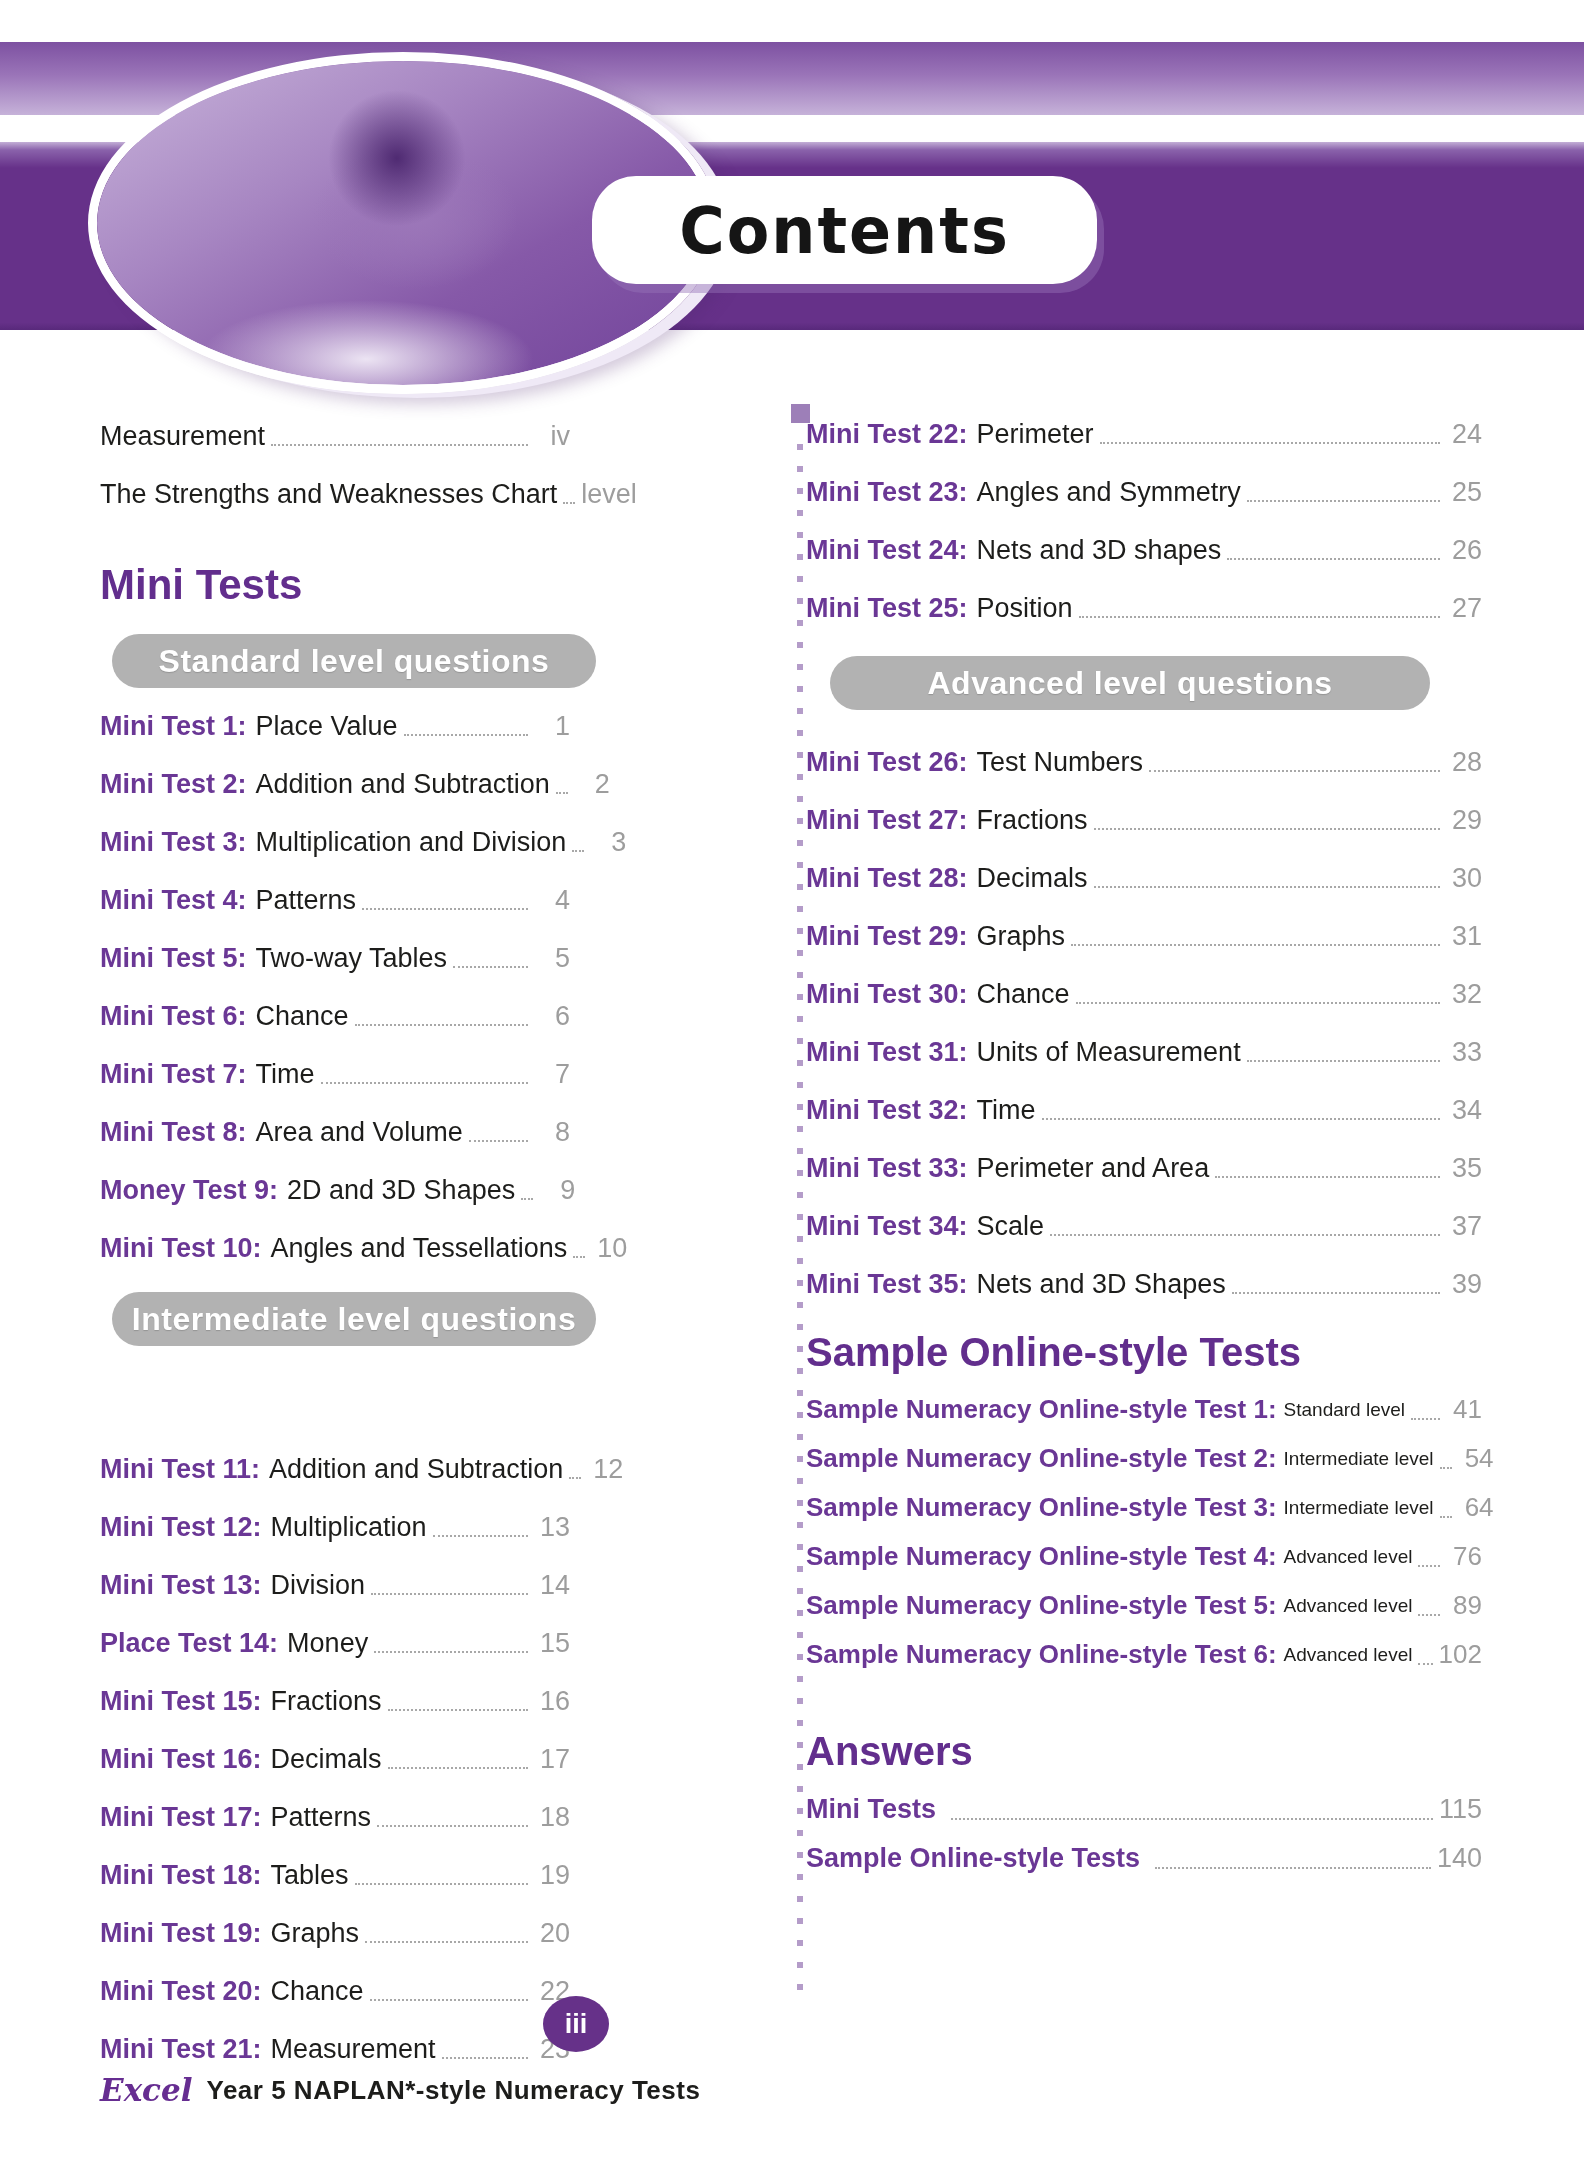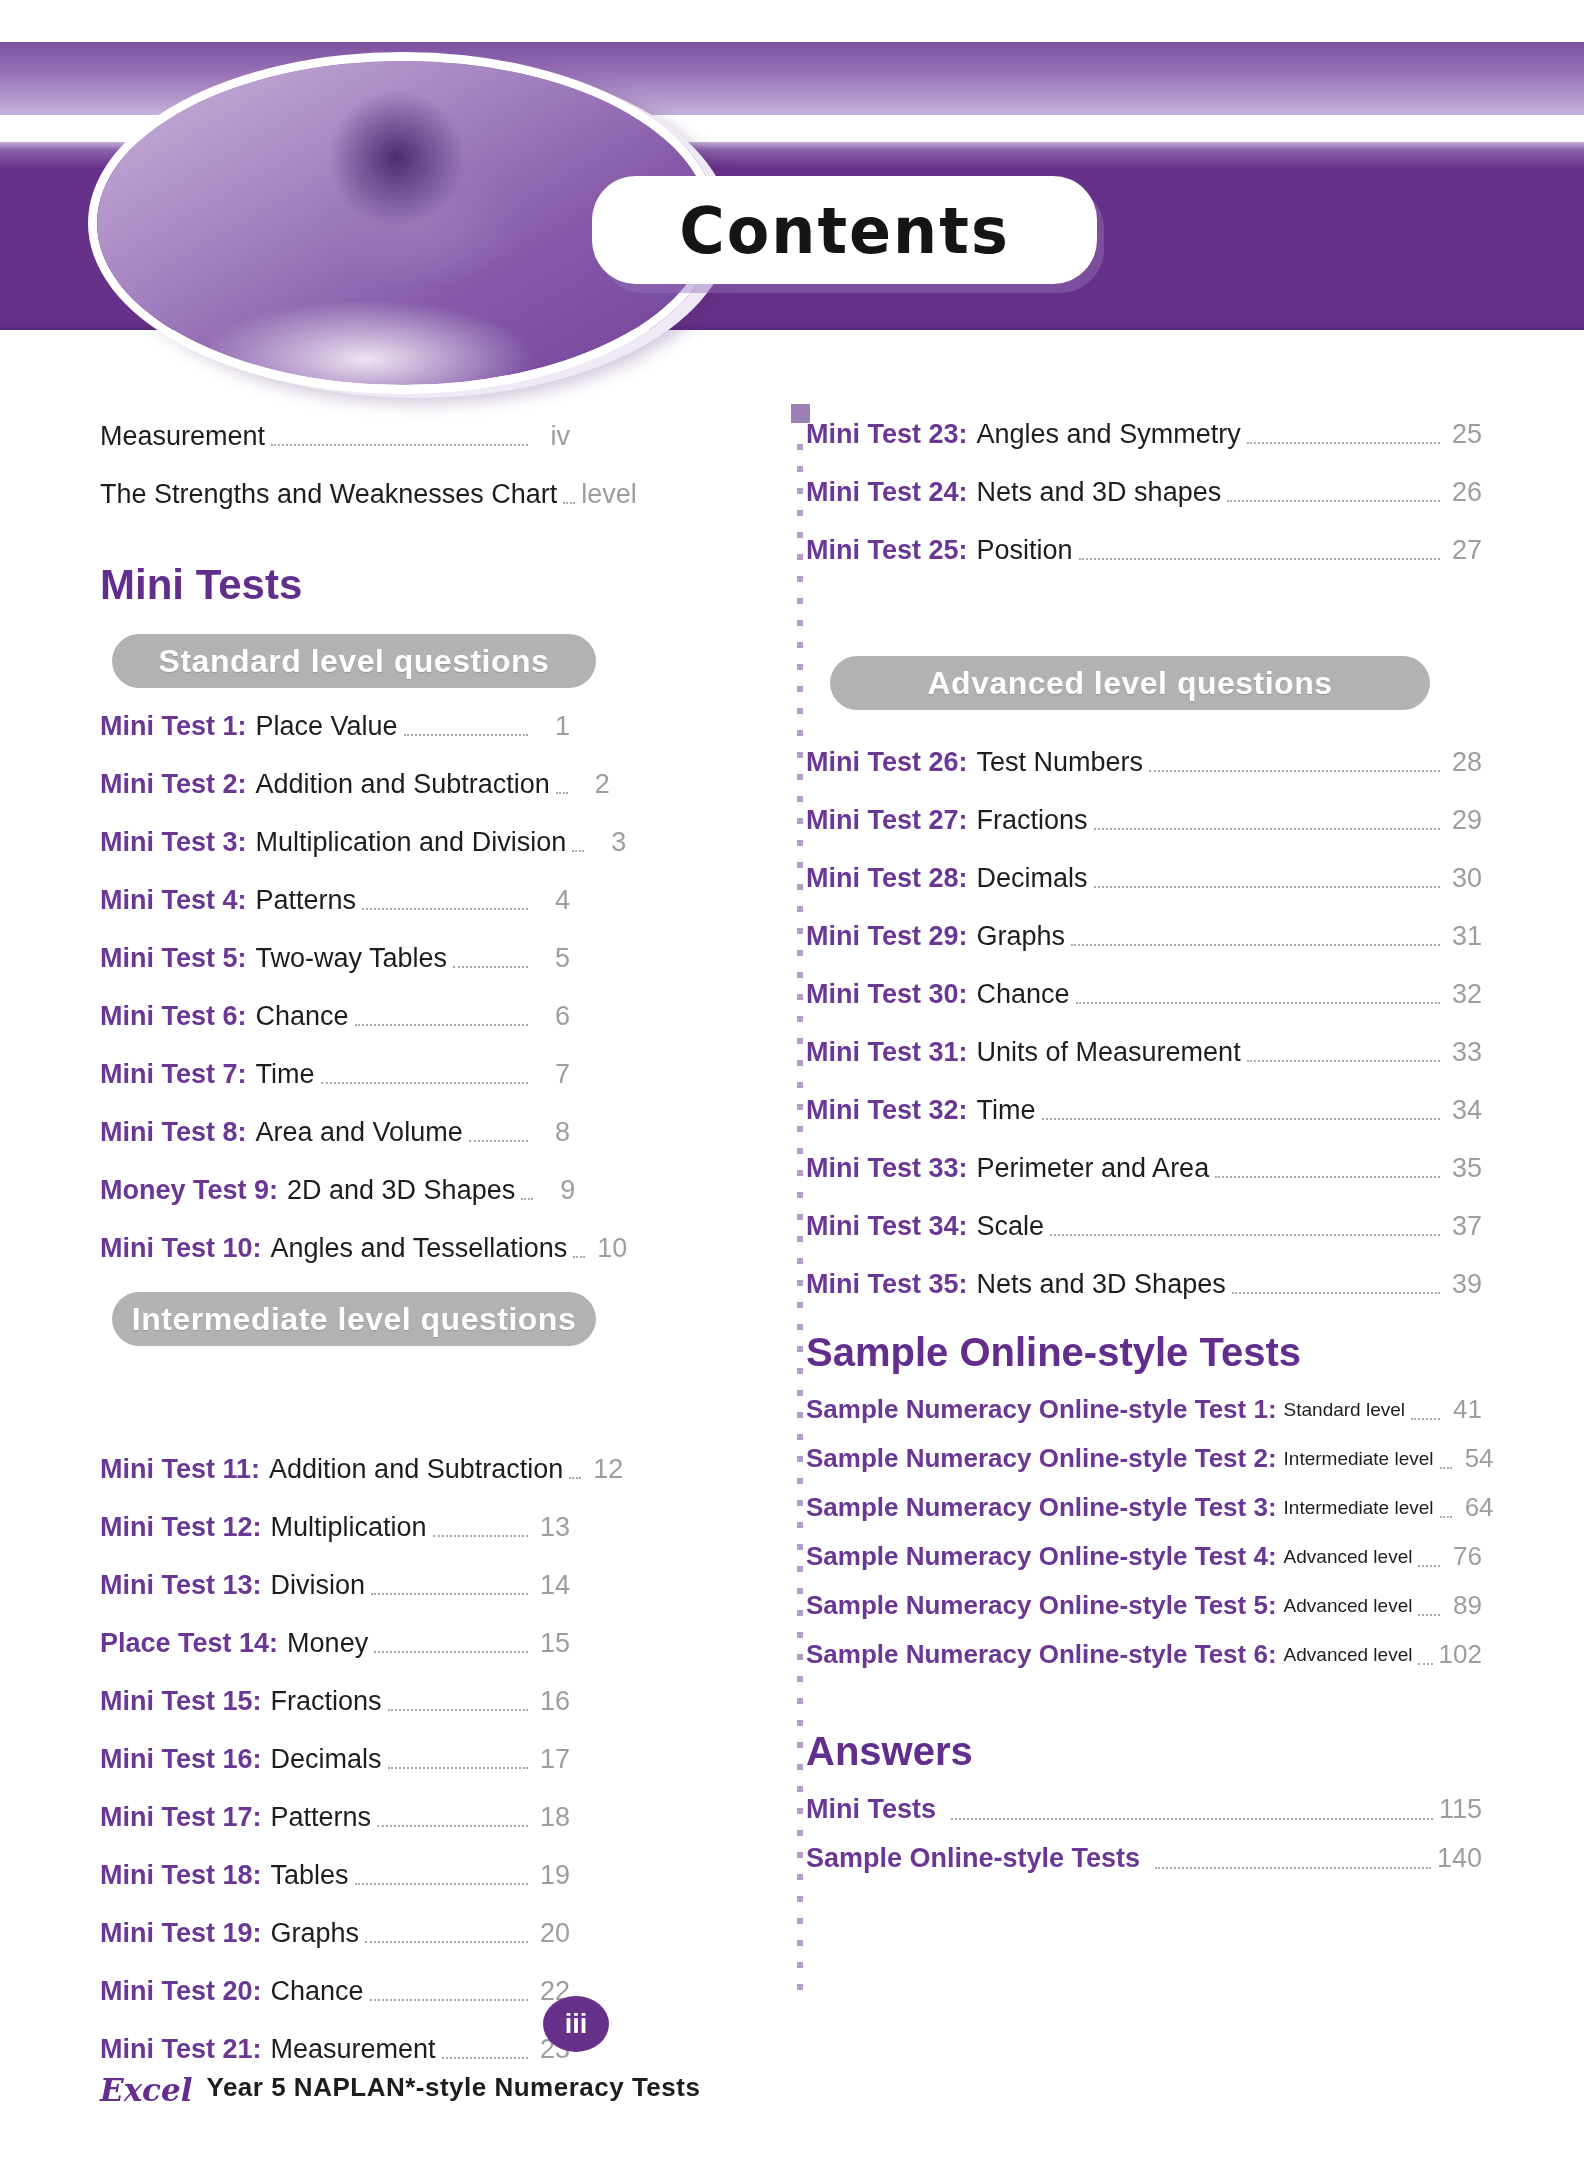--- a/index.html
+++ b/index.html
@@ -83,21 +83,21 @@
   .srow,.arow{height:49px;}
   .lbl{font-weight:bold; color:#6a3795; font-size:27px; white-space:nowrap; margin-right:9px;}
   .srow .lbl{font-size:26px; margin-right:7px;}
   .ttl{color:#1d1d1b; font-size:27px; white-space:nowrap;}
   .lvl{color:#1d1d1b; font-size:19px; white-space:nowrap;}
   .leader{flex:1; height:0; border-bottom:2px dotted #a8a8a8; margin:0 6px; transform:translateY(9px); min-width:12px;}
   .pg{color:#9d9d9d; font-size:27px; min-width:36px; text-align:right; white-space:nowrap;}
   .srow .pg{font-size:26px;}
   
   .footer{
-    left:100px; top:2072px; display:flex; align-items:flex-start;
+    left:100px; top:2072px; display:flex; align-items:center;
   }
   .brand{
     font-family:"DejaVu Serif", serif; font-style:italic; font-weight:bold;
     font-size:31px; color:#662d91; margin-right:14px;
   }
   .booktitle{font-weight:bold; font-size:26px; color:#1d1d1b; letter-spacing:0.5px;}
   .page-badge{
     position:absolute; left:543px; top:1996px; width:66px; height:56px; z-index:5;
     background:#663189; border-radius:50%;
     display:flex; align-items:center; justify-content:center;
@@ -294,20 +294,26 @@
       <div class="row trow">
         <span class="lbl">Mini Test 21:</span>
         <span class="ttl">Measurement</span>
         <span class="leader"></span>
         <span class="pg">23</span>
       </div>
     </div>
 
   <div class="abs list col-right l-top-right">
 
+      <div class="row trow">
+        <span class="lbl">Mini Test 22:</span>
+        <span class="ttl">Perimeter</span>
+        <span class="leader"></span>
+        <span class="pg">24</span>
+      </div>
 
       <div class="row trow">
         <span class="lbl">Mini Test 23:</span>
         <span class="ttl">Angles and Symmetry</span>
         <span class="leader"></span>
         <span class="pg">25</span>
       </div>
 
       <div class="row trow">
         <span class="lbl">Mini Test 24:</span>

